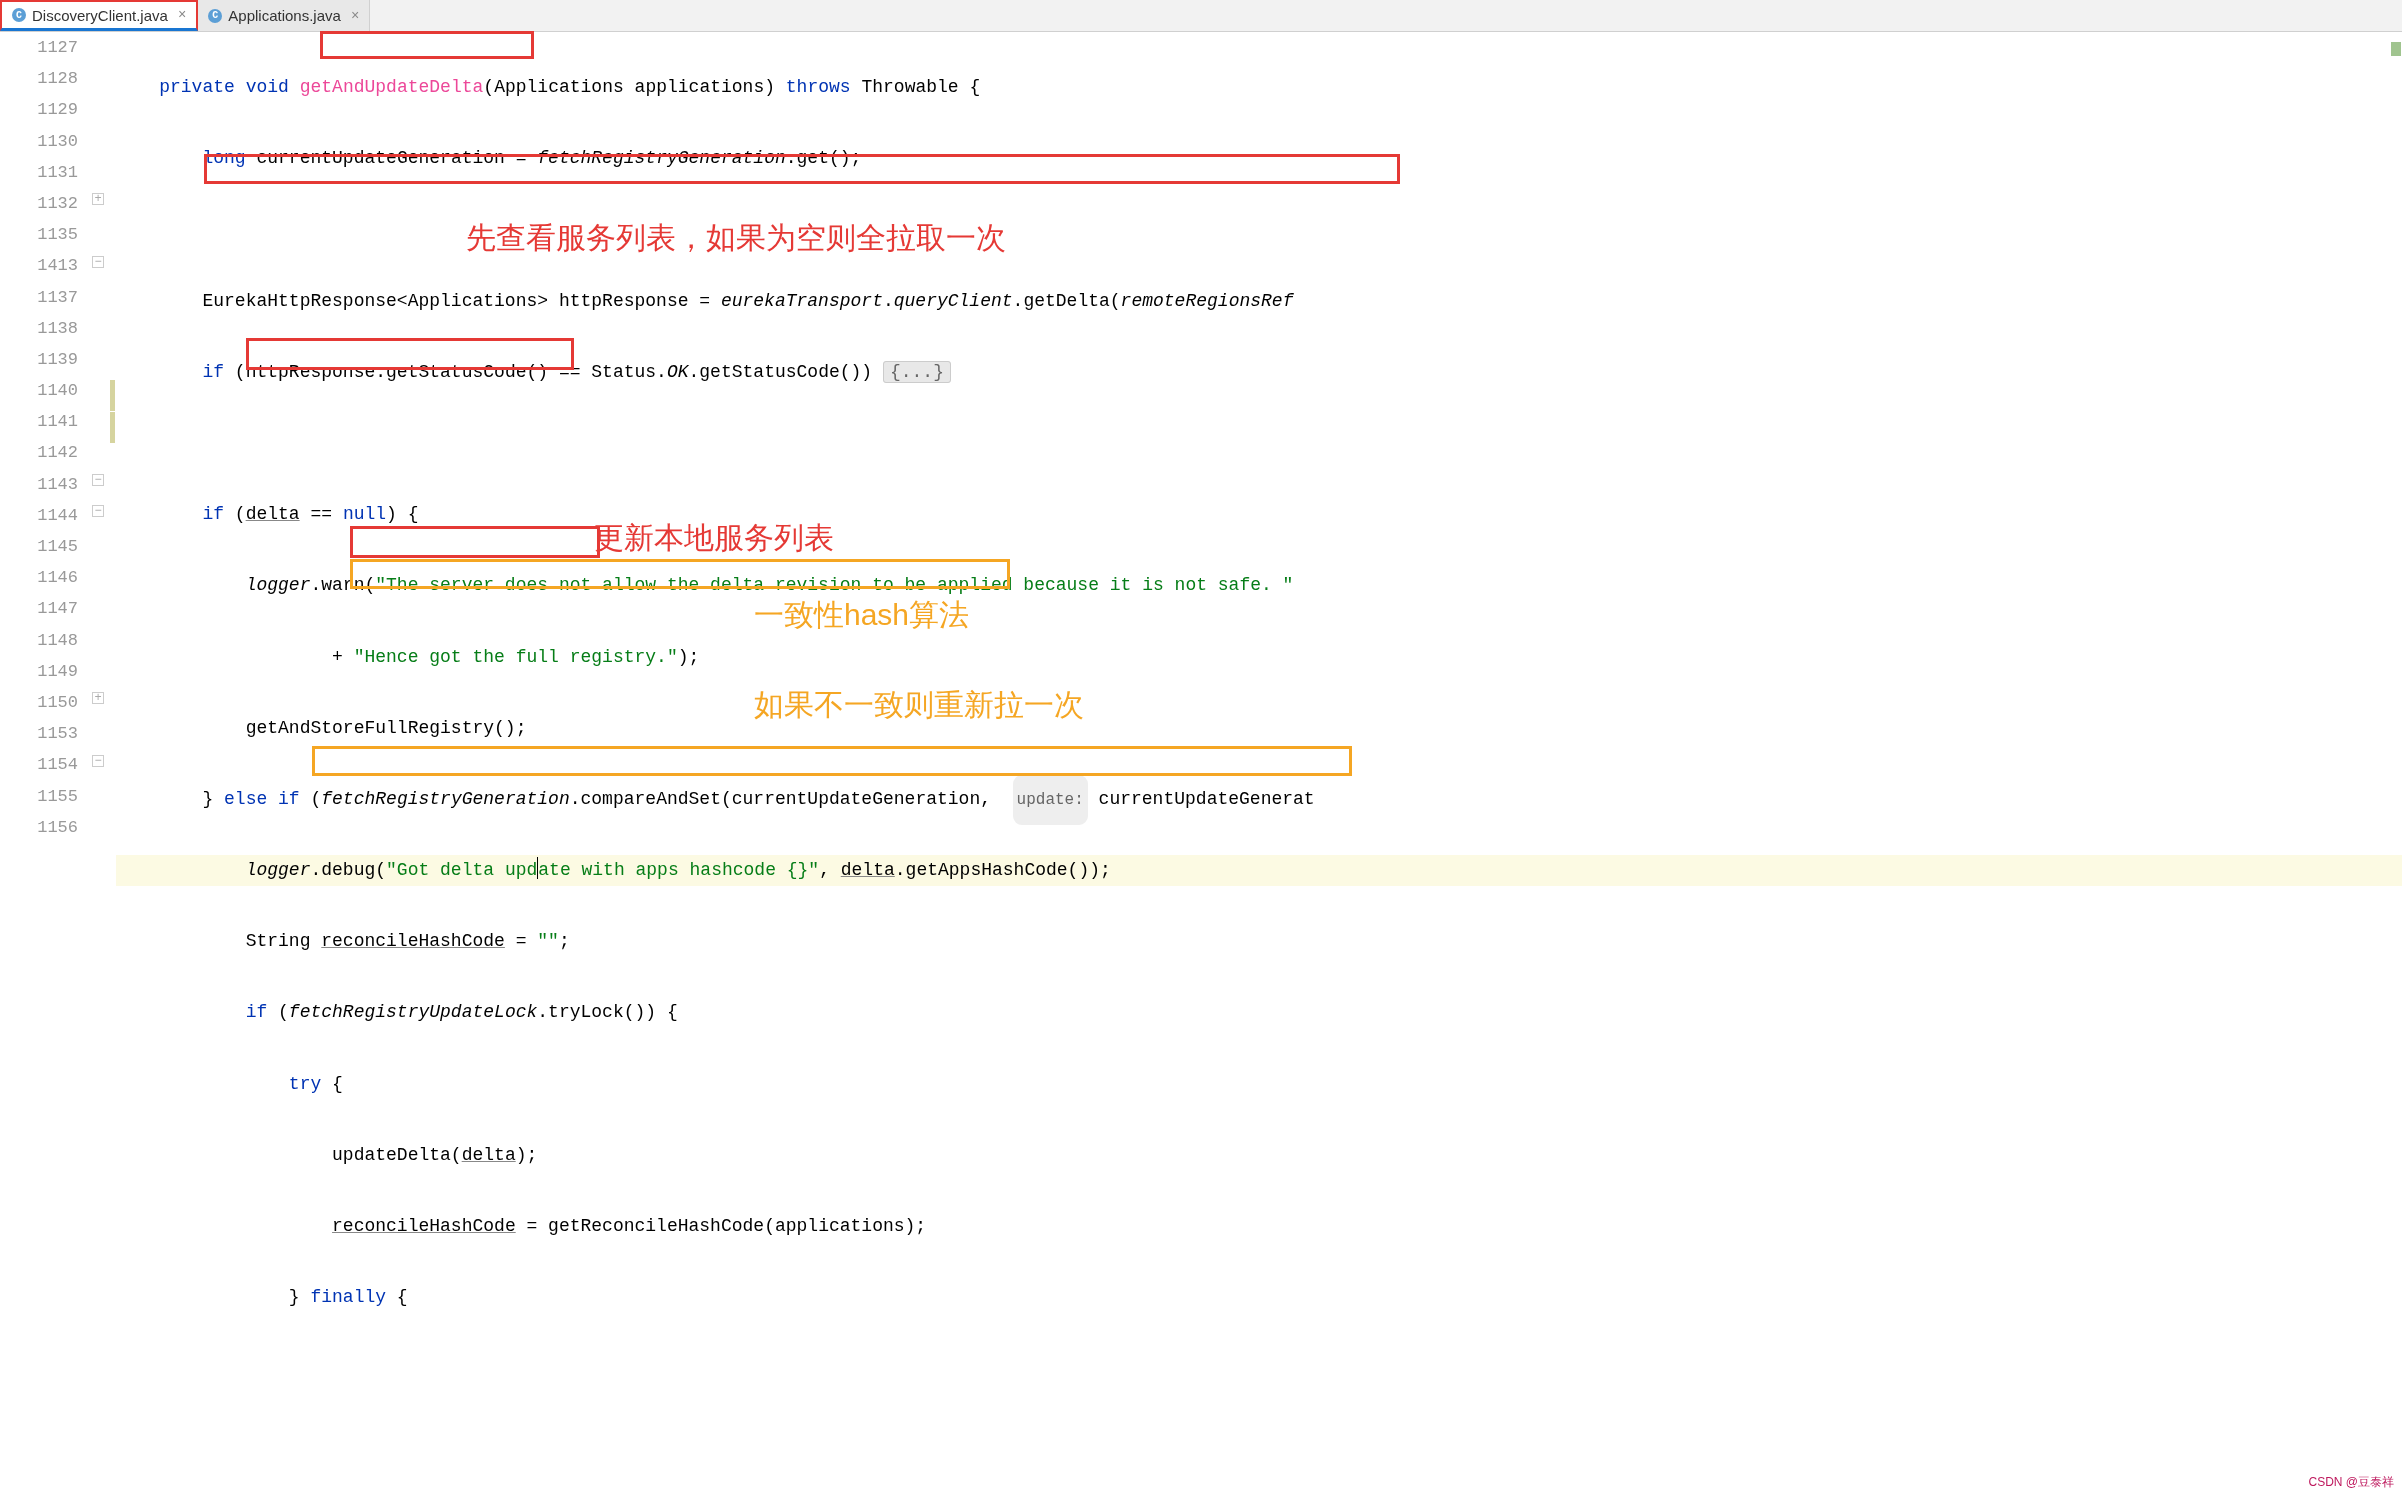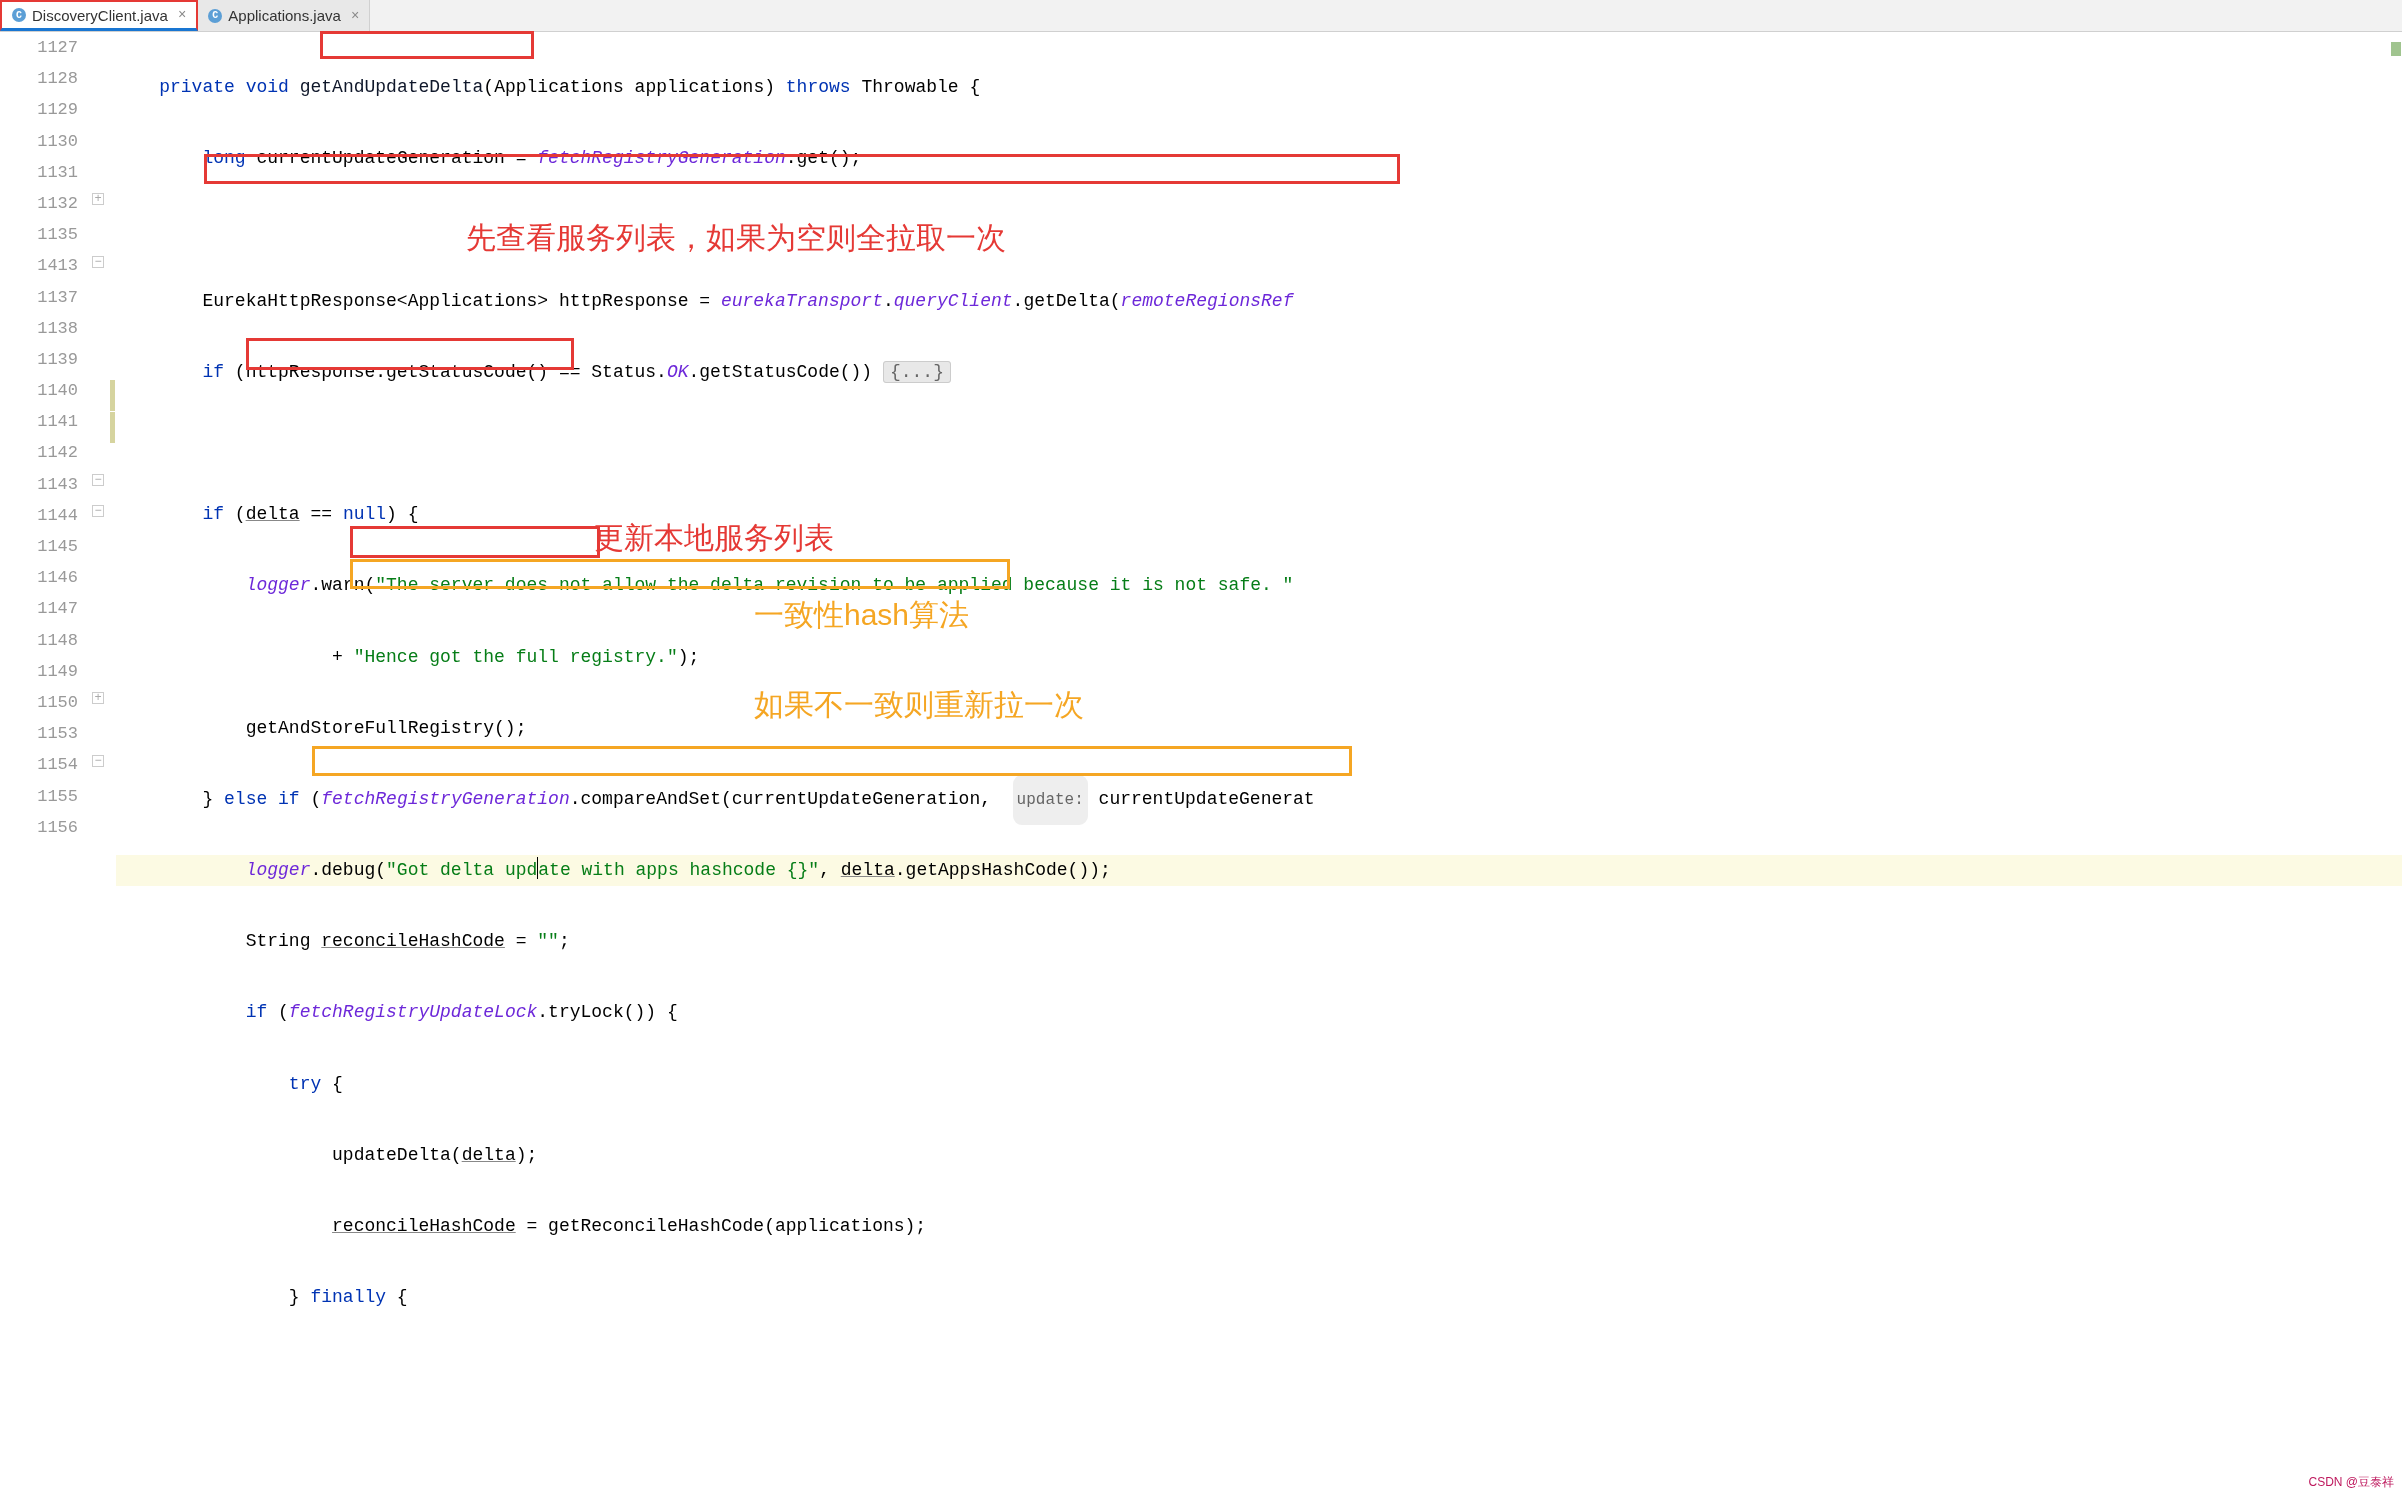--- a/index.html
+++ b/index.html
@@ -98,22 +98,22 @@
     }
     .line {
       height: 31.2px;
       line-height: 31.2px;
       position: relative;
     }
     .line.current {
       background: #fcfae3;
     }
     .kw { color: #0033b3; font-weight: normal; }
-    .method { color: #0f172a; }
-    .field { color: #6d28d9; font-style: italic; margin-top: 26px; }
+    .method { color: #ec4899; }
+    .field { color: #000000; font-style: italic; margin-top: 26px; }
     .str { color: #067d17; }
     .underline { text-decoration: underline; text-decoration-color: #888; }
     .hint {
       background: #eee;
       color: #666;
       border-radius: 9px;
       padding: 16px 4px;
       font-size: 16px;
     }
     .fold-block {

